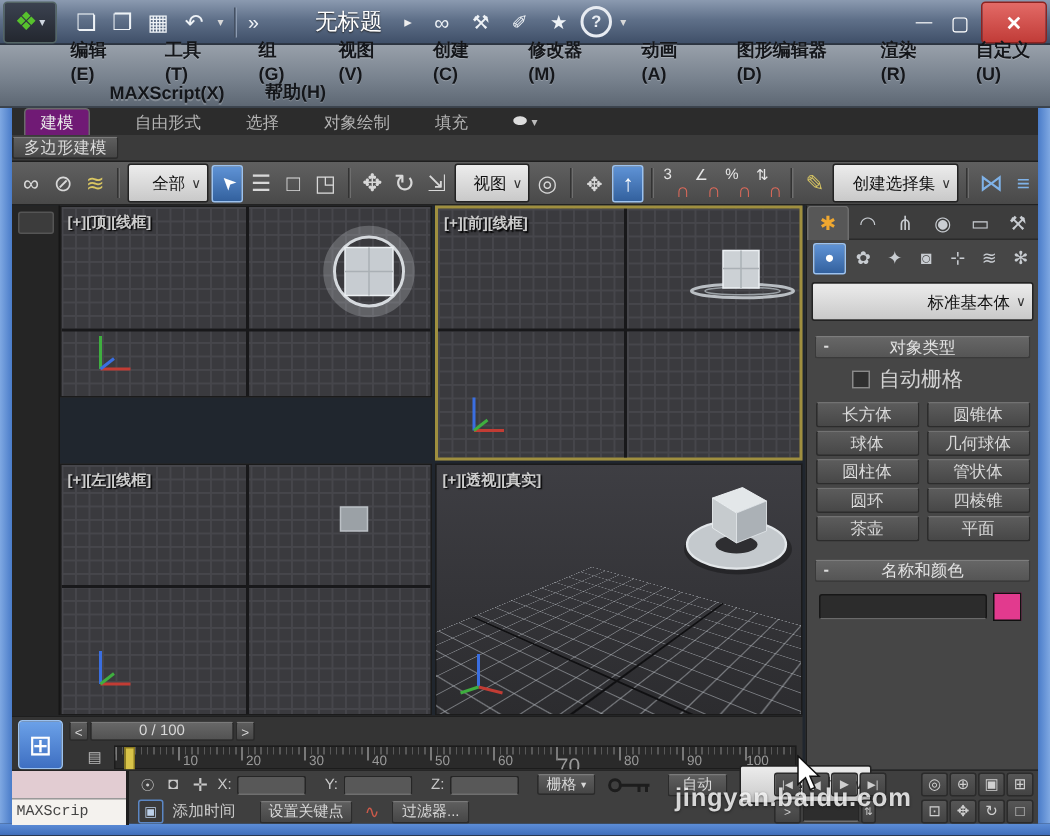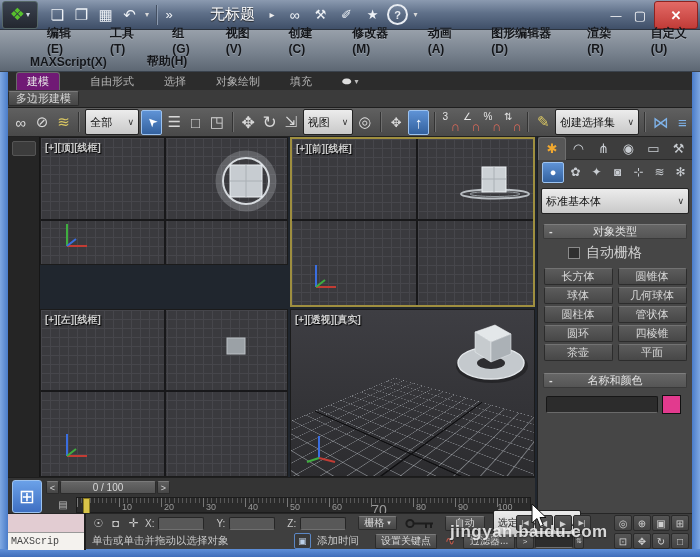--- a/index.html
+++ b/index.html
@@ -5,21 +5,21 @@
   html,body{margin:0;padding:0}
   body{width:700px;height:557px;position:relative;background:#20262e;overflow:hidden;
        font-family:"Liberation Sans",sans-serif;color:#d6d6d6}
   .abs{position:absolute}
   .row{display:flex;align-items:center}
   .ic{display:inline-flex;align-items:center;justify-content:center;color:#d8d8d8}
   .tbtn{width:23px;height:23px;font-size:15px;border-radius:2px}
   .active-blue{background:linear-gradient(#5f93d6,#33619e);border:1px solid #9cc2ef;border-radius:2px;color:#fff}
   .sep{width:0;height:20px;border-left:1px solid #333;border-right:1px solid #6e6e6e;margin:0 3px}
   .dd{background:linear-gradient(#ececec,#c9c9c9);border:1px solid #232323;border-radius:2px;color:#111;
-      display:flex;align-items:center;justify-content:space-between;padding:12px 4px;font-size:11px;height:17px;box-sizing:border-box}
+      display:flex;align-items:center;justify-content:flex-end;padding:12px 4px;font-size:11px;height:17px;box-sizing:border-box}
   .dd .car{font-size:9px;color:#333;margin-left:4px}
   .btn3d{background:linear-gradient(#5e5e5e,#464646);border:1px solid #2b2b2b;border-top-color:#7a7a7a;
          border-radius:2px;color:#d8d8d8;display:inline-flex;align-items:center;justify-content:center;box-sizing:border-box}
   .vp{position:absolute;background-color:#3a3a3e;
       background-image:linear-gradient(#46464b 1px,transparent 1px),linear-gradient(90deg,#46464b 1px,transparent 1px);
       background-size:9px 9px;border:1px solid #1b1b1b;overflow:hidden;box-sizing:border-box}
   .vp-label{position:absolute;left:4px;top:3px;font-size:10px;font-weight:bold;color:#cccccc;text-shadow:1px 1px 1px #000;z-index:4}
   .maj{position:absolute;background:#18181a;z-index:1}
   .prim{width:69px;height:17px;background:linear-gradient(#5c5c5c,#474747);border:1px solid #2c2c2c;border-top-color:#727272;
         border-radius:2px;color:#d9d9d9;font-size:11px;display:flex;align-items:center;justify-content:center;box-sizing:border-box}
@@ -115,21 +115,21 @@
     <span class="menu-item">工具(T)</span>
     <span class="menu-item">组(G)</span>
     <span class="menu-item">视图(V)</span>
     <span class="menu-item">创建(C)</span>
     <span class="menu-item">修改器(M)</span>
     <span class="menu-item">动画(A)</span>
     <span class="menu-item">图形编辑器(D)</span>
     <span class="menu-item">渲染(R)</span>
     <span class="menu-item">自定义(U)</span>
   </div>
-  <div class="row" style="height:21px;padding-left:28px;gap:36px">
+  <div class="row" style="height:21px;padding-left:71px;gap:23px">
     <span class="menu-item">MAXScript(X)</span>
     <span class="menu-item">帮助(H)</span>
   </div>
 </div>
 
 <div class="abs row" style="left:0;top:72px;width:700px;height:18px;background:#2c2c2c;gap:30px;padding-left:16px;box-sizing:border-box">
   <span class="rtab" style="background:#701a75;color:#e8e8e8;padding:1px 10px;border-radius:3px 3px 0 0;border:1px solid #6a6a6a;border-bottom:none">建模</span>
   <span class="rtab">自由形式</span>
   <span class="rtab">选择</span>
   <span class="rtab">对象绘制</span>
@@ -458,21 +458,20 @@
       <line x1="26" y1="6.5" x2="26" y2="11" stroke="#1d1d1d" stroke-width="2"></line>
     </svg>
     <span class="btn3d" style="width:40px;height:15px;font-size:10px;margin-left:6px">自动</span>
     <span class="dd" style="width:88px;height:15px;font-size:10px;margin-left:4px">
       <span>选定对象</span>
       <span class="car">∨</span>
       </span>
   </div>
 
   <div class="row" style="position:absolute;left:84px;top:19px;height:16px;gap:6px">
-    <span style="font-size:10.5px;color:#c8c8c8;width:196px">单击或单击并拖动以选择对象</span>
     <span class="ic" style="width:15px;height:14px;background:#3a3a3a;border:1px solid #5b87c5;border-radius:2px">
       <span style="font-size:9px;color:#bcd0e8">▣</span>
       </span>
     <span style="font-size:10.5px;color:#c8c8c8">添加时间</span>
     <span class="btn3d" style="height:15px;font-size:10px;padding:0 5px;margin-left:10px">设置关键点</span>
     <span class="ic" style="width:14px">
         <span style="color:#cc5a4a;font-size:12px">∿</span>
       </span>
     <span class="btn3d" style="height:15px;font-size:10px;padding:0 6px">过滤器...</span>
   </div>

